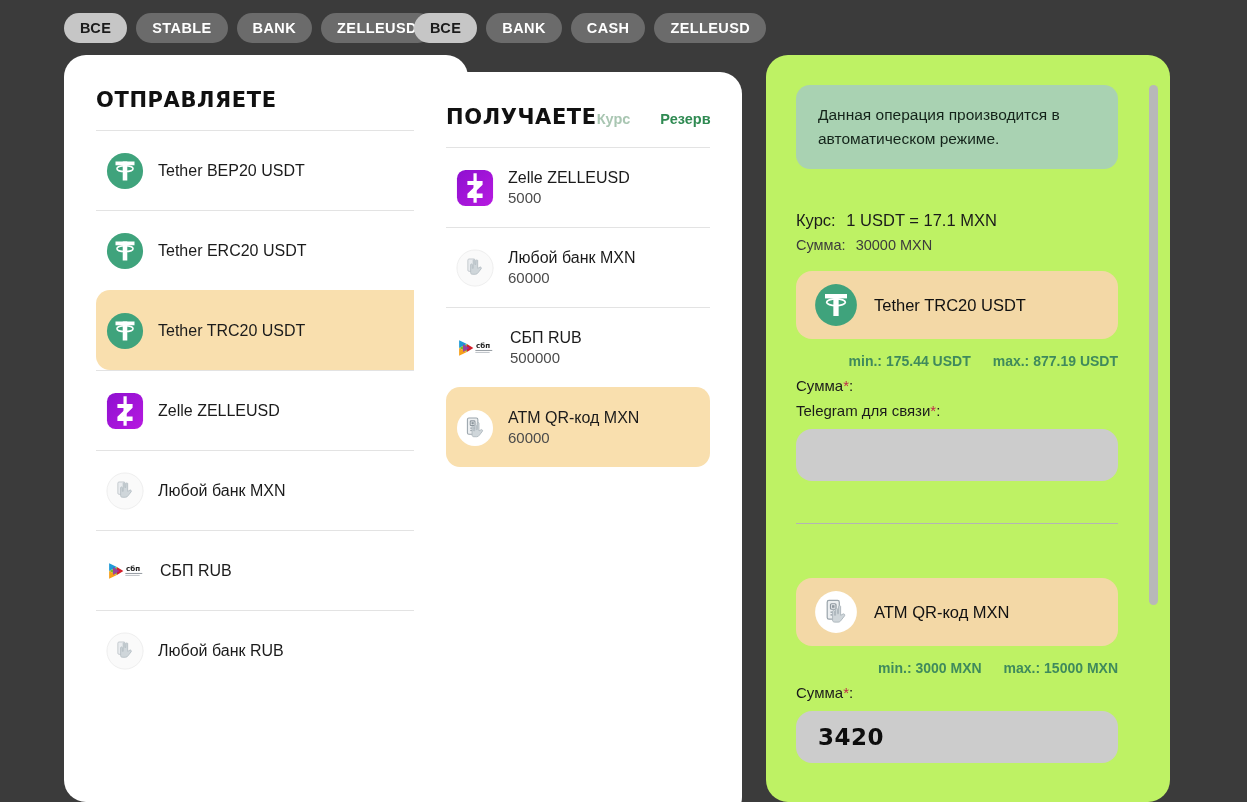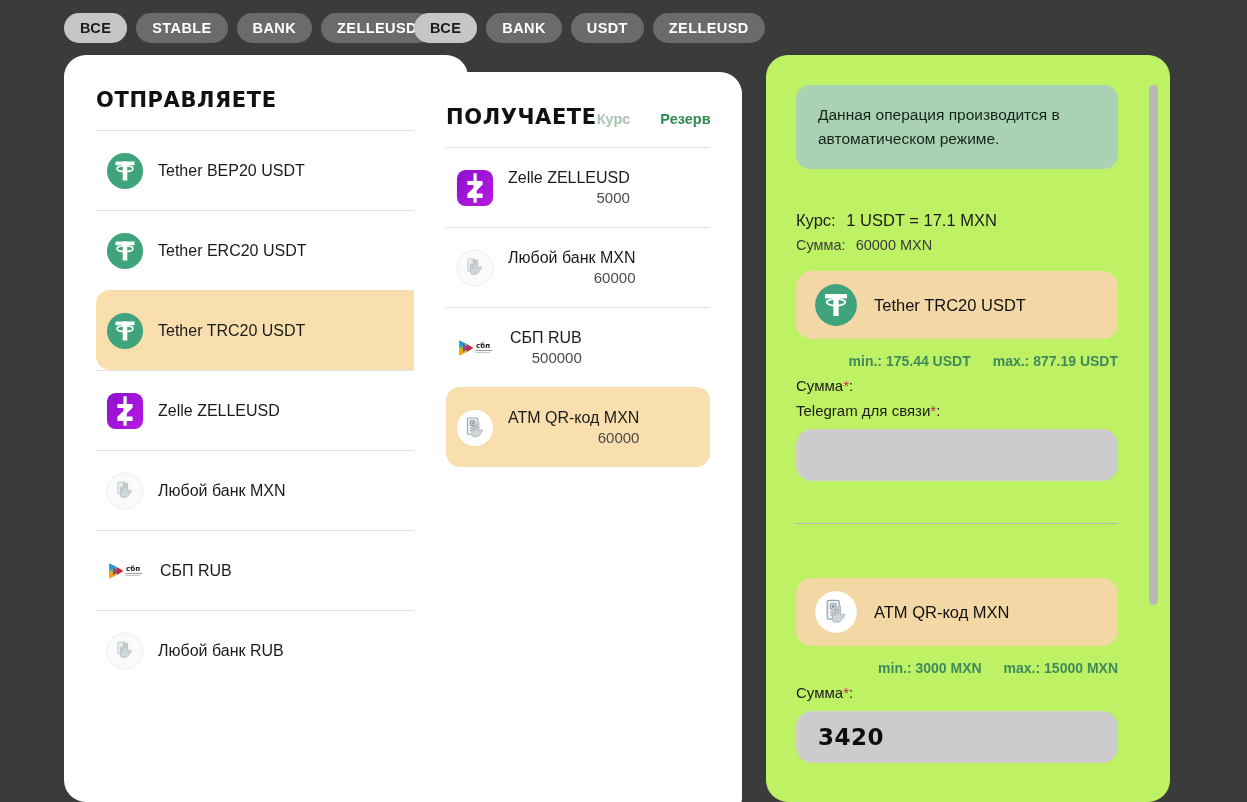--- a/index.html
+++ b/index.html
@@ -56,21 +56,21 @@
     border-top: 1px solid #e3e3e3;
     cursor: pointer;
   }
   .list .row:first-child { border-top: 1px solid #e3e3e3; }
   .row.selected {
     background: #f9dfae; border-radius: 14px; border-top-color: transparent;
   }
   .row.selected + .row { border-top-color: #e3e3e3; }
   .row-texts { display: flex; flex-direction: column; gap: 2px; }
   .row-label { font-size: 16px; color: #1b1b1b; white-space: nowrap; }
-  .row-sub   { font-size: 15px; color: #4b4b4b; text-align: right; }
+  .row-sub   { font-size: 15px; color: #4b4b4b; }
 
   
   .ico { width: 38px; height: 38px; flex: 0 0 38px; position: relative; }
   .ico svg { display: block; width: 100%; height: 100%; }
   .ico.sbp { width: 40px; height: 26px; flex: 0 0 40px; }
 
   
   .rp-scroll { position: absolute; inset: 0; padding: 30px 36px 0 30px; }
   .notice {
     background: #a9d2b2; border-radius: 14px;
@@ -125,21 +125,21 @@
   <div class="tabbar left">
     <button class="tab active">ВСЕ</button>
     <button class="tab">STABLE</button>
     <button class="tab">BANK</button>
     <button class="tab">ZELLEUSD</button>
   </div>
 
   <div class="tabbar mid">
     <button class="tab active">ВСЕ</button>
     <button class="tab">BANK</button>
-    <button class="tab">USDT</button>
+    <button class="tab">CASH</button>
     <button class="tab">ZELLEUSD</button>
   </div>
 
   <div class="panel left">
     <div class="panel-head">
       <div class="panel-title">ОТПРАВЛЯЕТЕ</div>
     </div>
     <div class="list">
 
       <div class="row">
@@ -339,21 +339,21 @@
 
       <div class="notice">Данная операция производится в автоматическом режиме.</div>
 
       <div class="rates">
         <div class="rate-line">
           <span class="lbl">Курс:</span>
           <span>1 USDT = 17.1 MXN</span>
         </div>
         <div class="rate-line small">
           <span class="lbl">Сумма:</span>
-          <span>60000 MXN</span>
+          <span>30000 MXN</span>
         </div>
       </div>
 
       <div class="sel-card">
         <span class="ico">
           <svg viewBox="0 0 40 40">
               <circle cx="20" cy="20" r="19" fill="#3fa37c"></circle>
           <rect x="10" y="10" width="20" height="4" fill="#fff"></rect>
           <rect x="17.6" y="10" width="4.8" height="20" fill="#fff"></rect>
           <ellipse cx="20" cy="17.5" rx="8.5" ry="3.1" fill="none" stroke="#fff" stroke-width="1.6"></ellipse>

